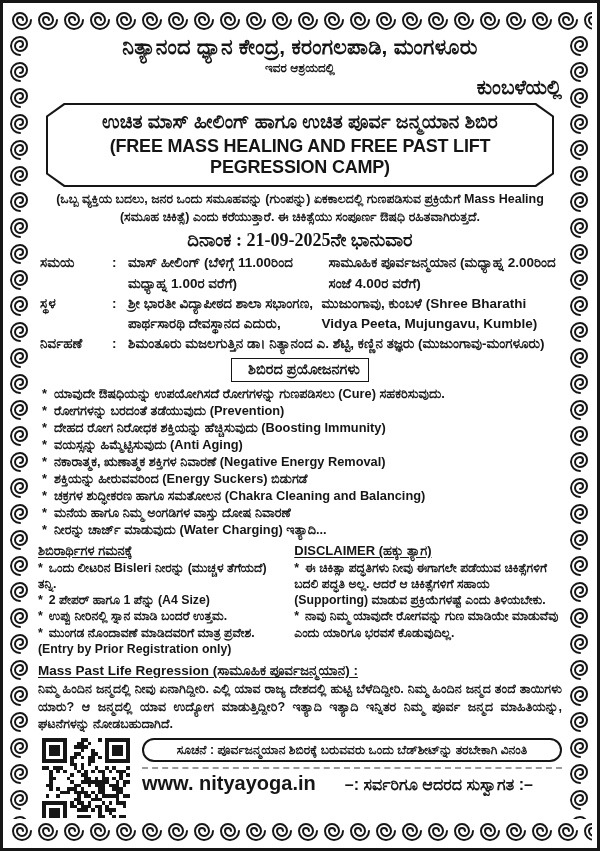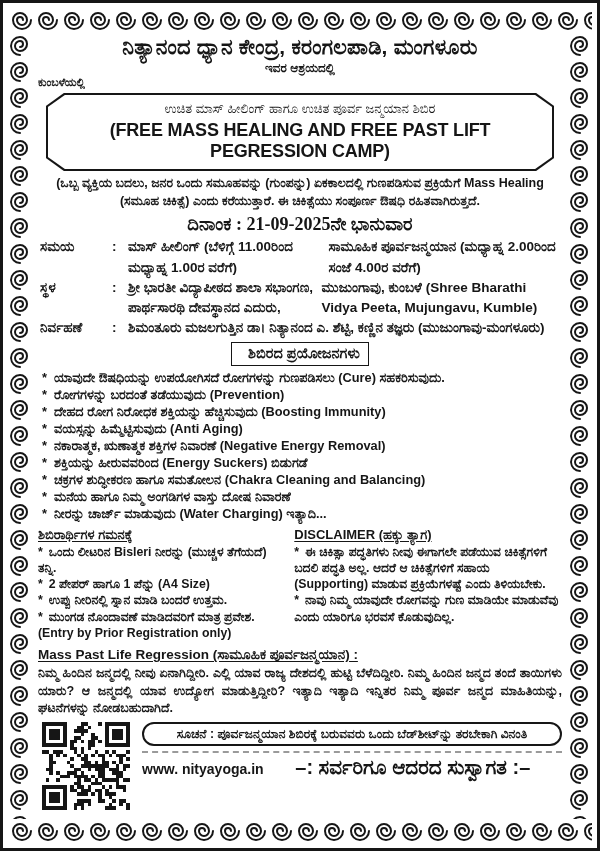--- a/index.html
+++ b/index.html
@@ -25,36 +25,36 @@
 
   .content {
     position: absolute;
     top: 30px; left: 31px; right: 31px; bottom: 30px;
     padding: 2px 4px;
     overflow: hidden;
   }
 
   .org   { text-align:center; font-size:21px; font-weight:700; letter-spacing:.2px; }
   .under { text-align:center; font-size:12px; font-weight:700; margin-top:2px; }
-  .town  { text-align:left; font-size:11px; font-weight:700; margin-top:1px; }
+  .town  { text-align:right; font-size:20px; font-weight:700; margin-top:1px; }
 
   .octagon {
     margin: 4px auto 3px auto;
     width: 97%;
     background:#161616;
     clip-path: polygon(18px 0%, calc(100% - 18px) 0%, 100% 13px, 100% calc(100% - 13px), calc(100% - 18px) 100%, 18px 100%, 0% calc(100% - 13px), 0% 13px);
     padding: 2px;
   }
   .octagon-inner {
     background:#ffffff;
     clip-path: polygon(17px 0%, calc(100% - 17px) 0%, 100% 12px, 100% calc(100% - 12px), calc(100% - 17px) 100%, 17px 100%, 0% calc(100% - 12px), 0% 12px);
     text-align:center;
     padding: 6px 8px 7px 8px;
   }
-  .t-kn { font-size:13px; font-weight:400; }
+  .t-kn { font-size:19px; font-weight:700; }
   .t-en { font-size:18px; font-weight:700; letter-spacing:-0.2px; margin-top:3px; }
 
   .intro { text-align:center; font-size:12.5px; font-weight:700; line-height:1.45; margin:2px 2px 0 2px; }
 
   .date-line { text-align:center; font-family:"Liberation Serif","DejaVu Serif",serif; font-size:18px; font-weight:700; margin:4px 0 2px 0; }
 
   .details { margin: 1px 0 2px 2px; }
   .detail-row { display:flex; font-size:13.5px; font-weight:700; line-height:1.5; }
   .d-label { flex: 0 0 72px; }
   .d-colon { flex: 0 0 16px; }
@@ -84,22 +84,22 @@
   .qr-wrap svg { width:88px; height:88px; display:block; margin:0 auto; }
 
   .bottom-right { flex:1; display:flex; flex-direction:column; }
   .notice {
     border:2px solid #161616; border-radius:16px;
     text-align:center; font-size:12.2px; font-weight:700;
     padding:3px 8px; margin-bottom:3px;
   }
   .squiggle { border-top:2.5px dashed #9a9a9a; margin:2px 0 3px 0; }
   .site-row { display:flex; align-items:baseline; }
-  .website { font-size:14px; font-weight:700; }
-  .welcome { flex:1; text-align:center; font-size:20px; font-weight:700; }
+  .website { font-size:20px; font-weight:700; }
+  .welcome { flex:1; text-align:center; font-size:16px; font-weight:700; }
 </style>
 </head>
 <body>
 
 <div class="page">
 
   <svg class="bstrip top" xmlns="http://www.w3.org/2000/svg">
     <defs>
       <pattern id="swirlH1" width="26" height="24" patternUnits="userSpaceOnUse">
         <path d="M23,12 A9,9 0 1,1 5,12 A7,7 0 1,1 19,12 A5,5 0 1,1 9,12 A3,3 0 1,1 15,12" fill="none" stroke="#161616" stroke-width="2" stroke-linecap="round"></path>

